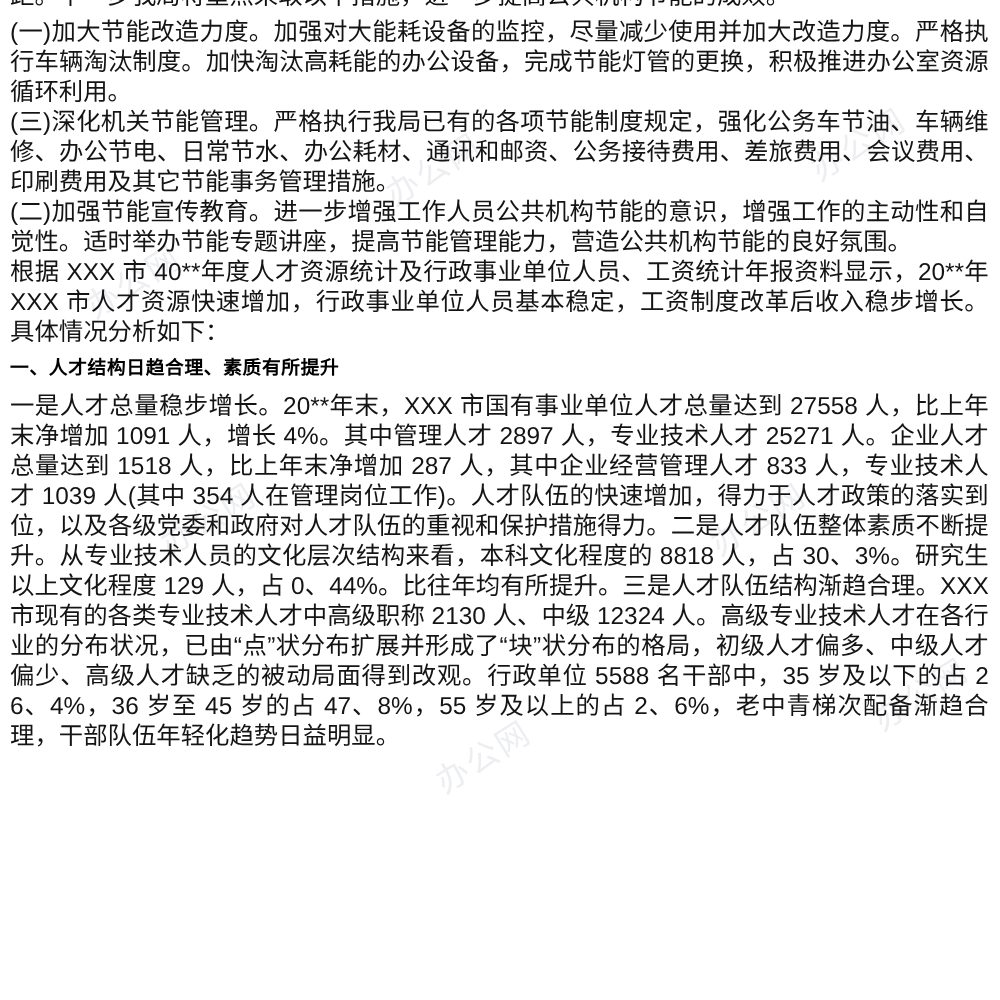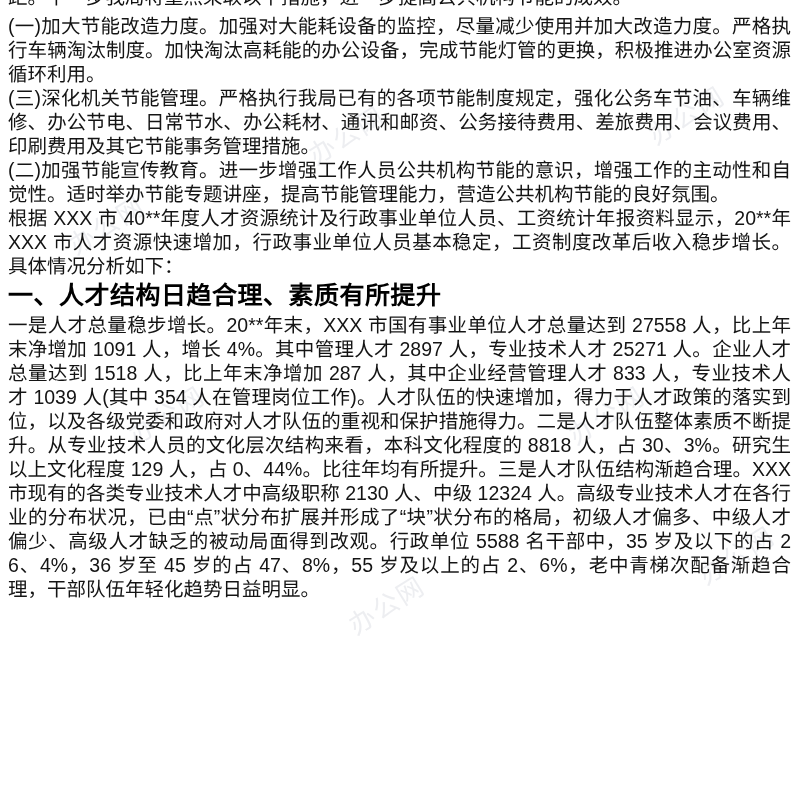--- a/index.html
+++ b/index.html
@@ -89,21 +89,21 @@
     color: #141414;
     text-align: justify;
     text-justify: inter-character;
     text-align-last: left;
     letter-spacing: 0;
     word-break: break-all;
   }
 
   .doc-heading {
     margin: 0;
-    font-size: 25px;
+    font-size: 15px;
     line-height: 34.7px;
     color: #000000;
     font-weight: 700;
     text-align: left;
     letter-spacing: 0.5px;
   }
 </style>
 </head>
 <body>
 

